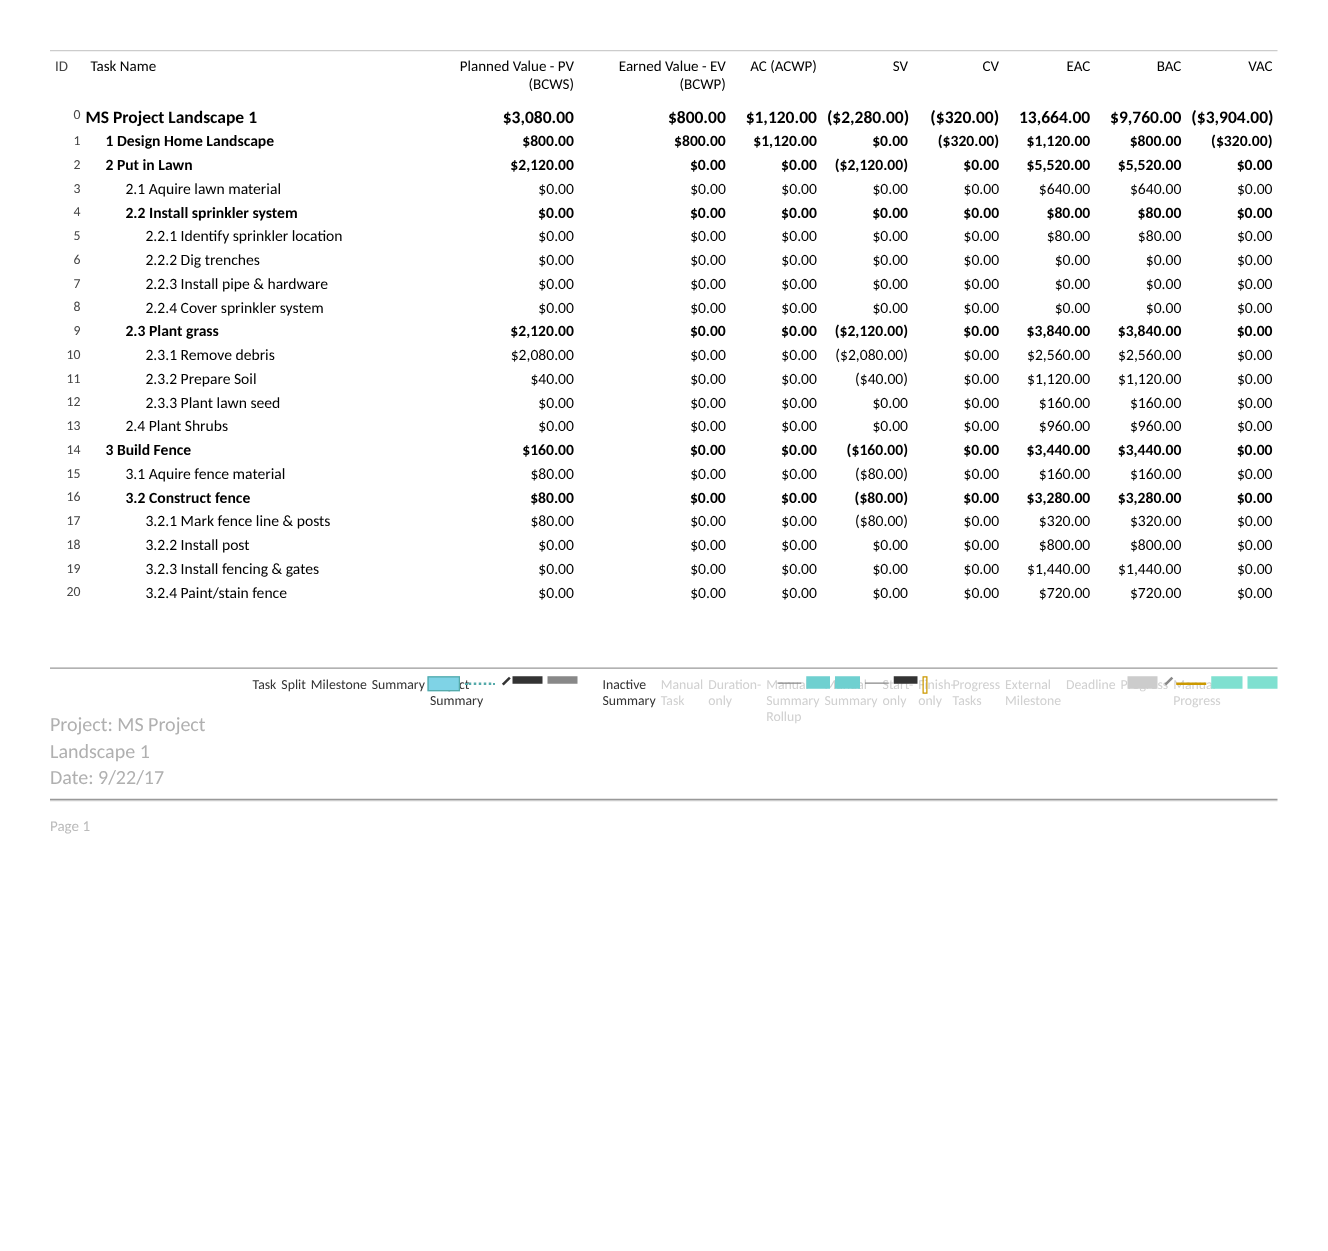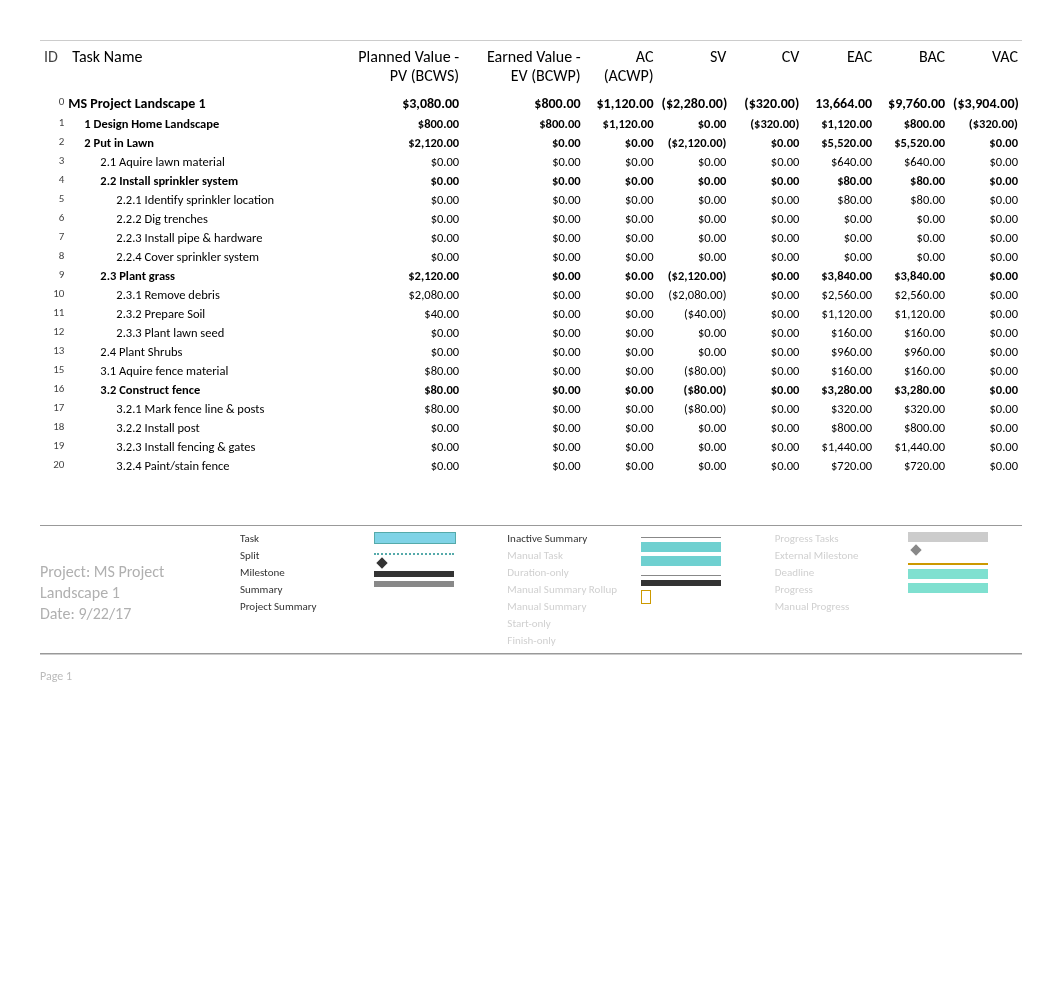--- a/index.html
+++ b/index.html
@@ -20,21 +20,21 @@
   table.ev {
     border-collapse: collapse;
     width: 100%;
     table-layout: fixed;
   }
   table.ev th {
     text-align: left;
     font-weight: 400;
     vertical-align: top;
     padding: 2px 4px 8px 4px;
-    font-size: 16px;
+    font-size: 12px;
   }
   table.ev th.num, table.ev td.num {
     text-align: right;
   }
   table.ev td {
     padding: 2px 4px;
     vertical-align: top;
     white-space: nowrap;
   }
   .id-col   { width: 28px; text-align:right; color:#444; font-size:11px;}
@@ -66,21 +66,21 @@
   }
   .legend-title {
     width: 190px;
     color: #b0b0b0;
     font-size: 16px;
     line-height: 1.3;
     padding-top: 30px;
   }
   .legend-col {
     display: flex;
-    flex-direction: column;
+    flex-direction: row;
     gap: 4px;
     font-size: 11px;
     width: 120px;
   }
   .legend-col.ghost { color: #d0d0d0;}
   .swatch {
     display:inline-block;
     width: 80px;
     height: 10px;
     vertical-align: middle;
@@ -298,20 +298,32 @@
           <td class="task indent-2">2.4 Plant Shrubs</td>
           <td class="num">$0.00</td>
           <td class="num">$0.00</td>
           <td class="num">$0.00</td>
           <td class="num">$0.00</td>
           <td class="num">$0.00</td>
           <td class="num">$960.00</td>
           <td class="num">$960.00</td>
           <td class="num">$0.00</td>
         </tr>
+        <tr class="level-1 bold">
+          <td class="id-col">14</td>
+          <td class="task indent-1">3 Build Fence</td>
+          <td class="num">$160.00</td>
+          <td class="num">$0.00</td>
+          <td class="num">$0.00</td>
+          <td class="num">($160.00)</td>
+          <td class="num">$0.00</td>
+          <td class="num">$3,440.00</td>
+          <td class="num">$3,440.00</td>
+          <td class="num">$0.00</td>
+        </tr>
         <tr class="level-2">
           <td class="id-col">15</td>
           <td class="task indent-2">3.1 Aquire fence material</td>
           <td class="num">$80.00</td>
           <td class="num">$0.00</td>
           <td class="num">$0.00</td>
           <td class="num">($80.00)</td>
           <td class="num">$0.00</td>
           <td class="num">$160.00</td>
           <td class="num">$160.00</td>

